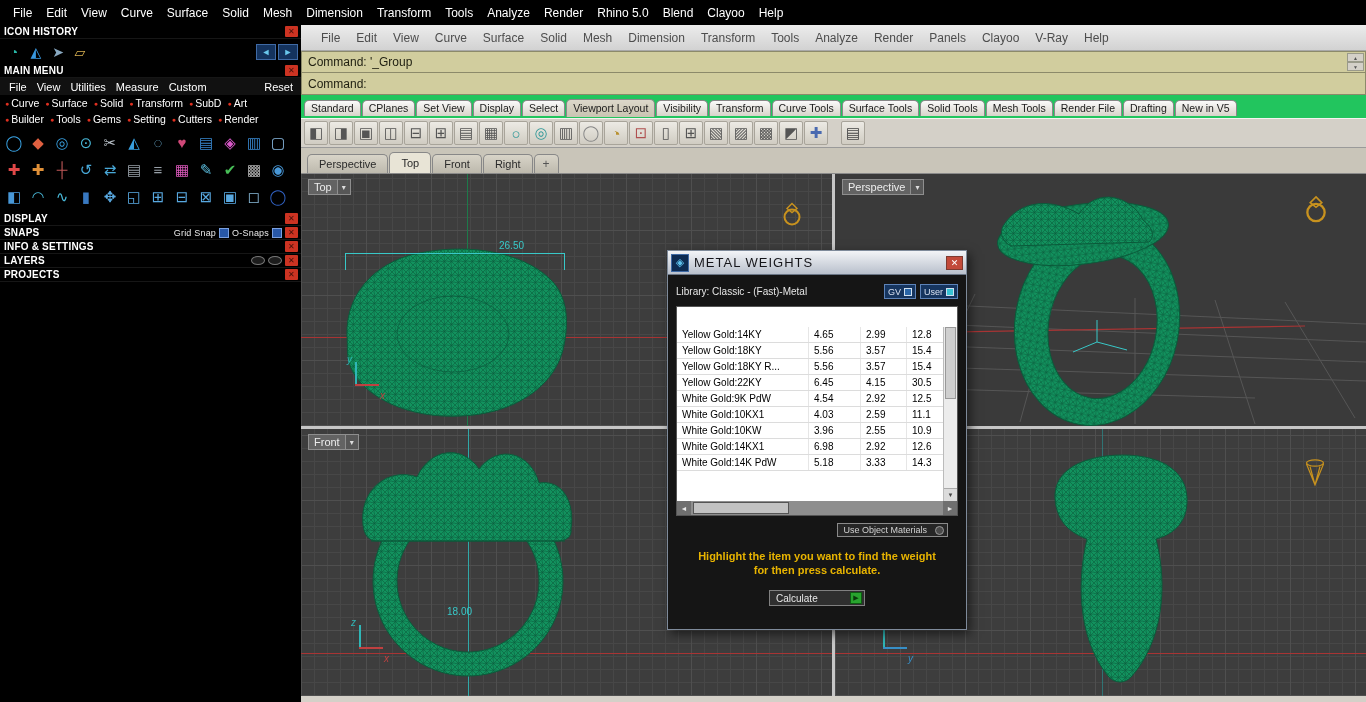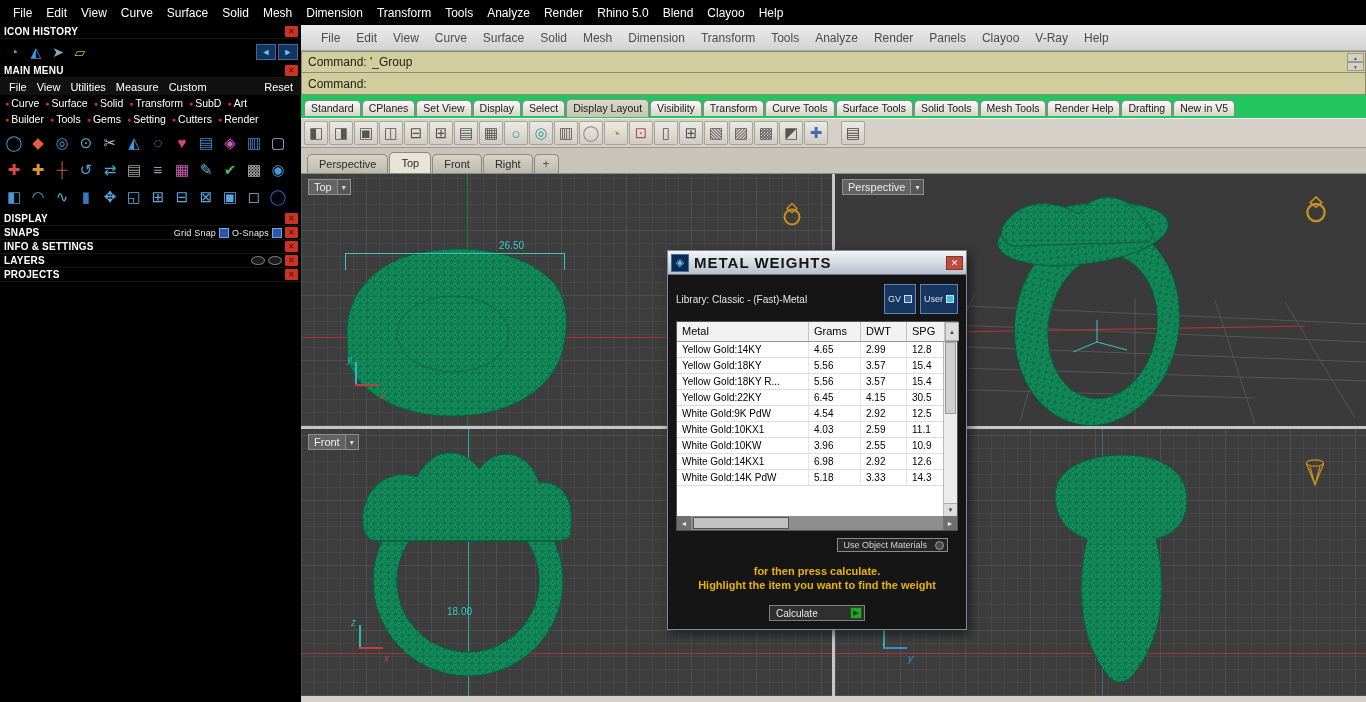--- a/index.html
+++ b/index.html
@@ -106,26 +106,26 @@
   .gold-icon { position:absolute; z-index:4; }
 
   
   #mw-dialog { position:absolute; left:667px; top:250px; width:300px; height:380px; background:#151515;
     border:1px solid #7e8a9a; box-shadow:3px 4px 10px rgba(0,0,0,.55); z-index:50;
     display:flex; flex-direction:column; }
   .mw-title { height:24px; min-height:24px; background:linear-gradient(#f2f4f7,#b9c0cc);
     display:flex; align-items:center; gap:5px; padding:0 3px; border-bottom:1px solid #6a7585; }
   .mw-ico { width:18px; height:18px; background:#0d2b52; border:1px solid #3f6aa5; color:#5ec2ee;
     font-size:11px; display:flex; align-items:center; justify-content:center; }
-  .mw-title-text { font-size:15px; font-weight:bold; color:#15151a; letter-spacing:1px; }
+  .mw-title-text { font-size:13px; font-weight:normal; color:#15151a; letter-spacing:1px; }
   .mw-close { margin-left:auto; width:17px; height:14px; background:#c24a3a; border:1px solid #7e3a30;
     color:#fff; font-size:9px; line-height:13px; text-align:center; }
   .mw-lib { display:flex; align-items:center; color:#e6e6e6; font-size:10px; padding:9px 8px 5px; gap:4px; }
   .mw-tgl { display:flex; align-items:center; gap:3px; background:#16355f; border:1px solid #5d83b8;
-    color:#d6e0f0; font-size:9px; height:30px; padding:0 3px; }
+    color:#d6e0f0; font-size:9px; height:15px; padding:0 3px; }
   .mw-tgl.first { margin-left:auto; }
   .tgl-sq { width:8px; height:8px; border:1px solid #cfe0f0; }
   .tgl-sq.gv { background:#2a66a8; } .tgl-sq.user { background:#38c4d4; }
   .mw-table { position:relative; margin:2px 8px 0; background:#fff; height:210px; min-height:210px; border:1px solid #555; }
   .mw-thead { display:grid; grid-template-columns:132px 52px 46px 38px 14px; height:20px;
     background:#f2f2f2; border-bottom:1px solid #999; }
   .th { font-size:11px; color:#000; padding:3px 0 0 5px; border-right:1px solid #c4c4c4;
     overflow:hidden; white-space:nowrap; }
   .th.up { padding:0; display:flex; align-items:center; justify-content:center; font-size:6px;
     background:#dcdcdc; border:1px solid #aaa; color:#444; }
@@ -379,28 +379,28 @@
     <div id="cmd-prompt" class="cmdrow">
       <span>Command:</span>
     </div>
 
     <div id="ribbon-tabs">
         <span class="rtab">Standard</span>
         <span class="rtab">CPlanes</span>
         <span class="rtab">Set View</span>
         <span class="rtab">Display</span>
         <span class="rtab">Select</span>
-        <span class="rtab active">Display Layout</span>
+        <span class="rtab active">Viewport Layout</span>
         <span class="rtab">Visibility</span>
         <span class="rtab">Transform</span>
         <span class="rtab">Curve Tools</span>
         <span class="rtab">Surface Tools</span>
         <span class="rtab">Solid Tools</span>
         <span class="rtab">Mesh Tools</span>
-        <span class="rtab">Render Help</span>
+        <span class="rtab">Render File</span>
         <span class="rtab">Drafting</span>
         <span class="rtab">New in V5</span>
       </div>
     <div id="main-toolbar">
         <span class="tbtn">◧</span>
         <span class="tbtn">◨</span>
         <span class="tbtn">▣</span>
         <span class="tbtn">◫</span>
         <span class="tbtn">⊟</span>
         <span class="tbtn">⊞</span>
@@ -564,27 +564,20 @@
       <span class="mw-tgl first">
         <span>GV</span>
           <span class="tgl-sq gv"></span>
       </span>
       <span class="mw-tgl">
         <span>User</span>
           <span class="tgl-sq user"></span>
       </span>
     </div>
     <div class="mw-table">
-      <div class="mw-thead" id="mw-thead">
-          <span class="th">Metal</span>
-          <span class="th">Grams</span>
-          <span class="th">DWT</span>
-          <span class="th">SPG</span>
-          <span class="th up">▲</span>
-        </div>
       <div class="mw-rows" id="mw-rows">
           <div class="mw-row">
             <span class="td">Yellow Gold:14KY</span>
             <span class="td">4.65</span>
             <span class="td">2.99</span>
             <span class="td">12.8</span>
           </div>
           <div class="mw-row">
             <span class="td">Yellow Gold:18KY</span>
             <span class="td">5.56</span>
@@ -644,22 +637,22 @@
         <span class="harrow right">►</span>
       </div>
     </div>
     <div class="mw-matrow">
       <span class="mw-select">
         <span>Use Object Materials</span>
         <span class="sel-ind"></span>
       </span>
     </div>
     <div class="mw-instr">
+      <div>Highlight the item you want to find the weight</div>
       <div>for then press calculate.</div>
-      <div>Highlight the item you want to find the weight</div>
     </div>
     <div class="mw-calcrow">
       <div class="mw-calc">
         <span>Calculate</span>
         <span class="calc-go">▶</span>
       </div>
     </div>
   </div>
 </div>
 

